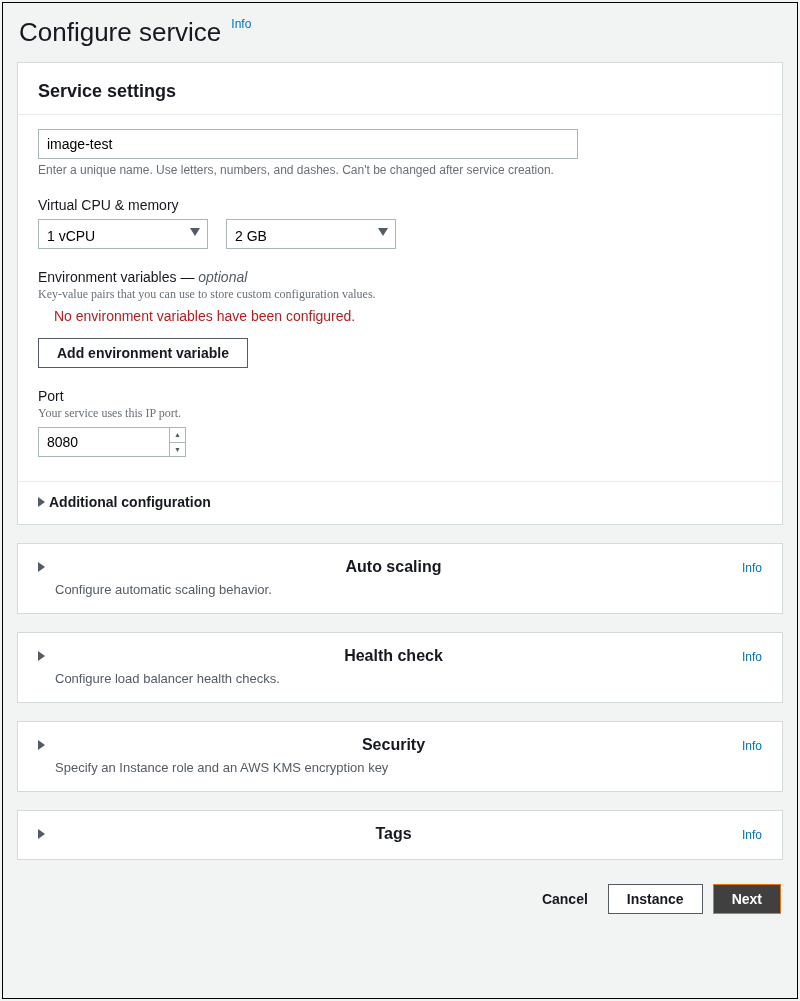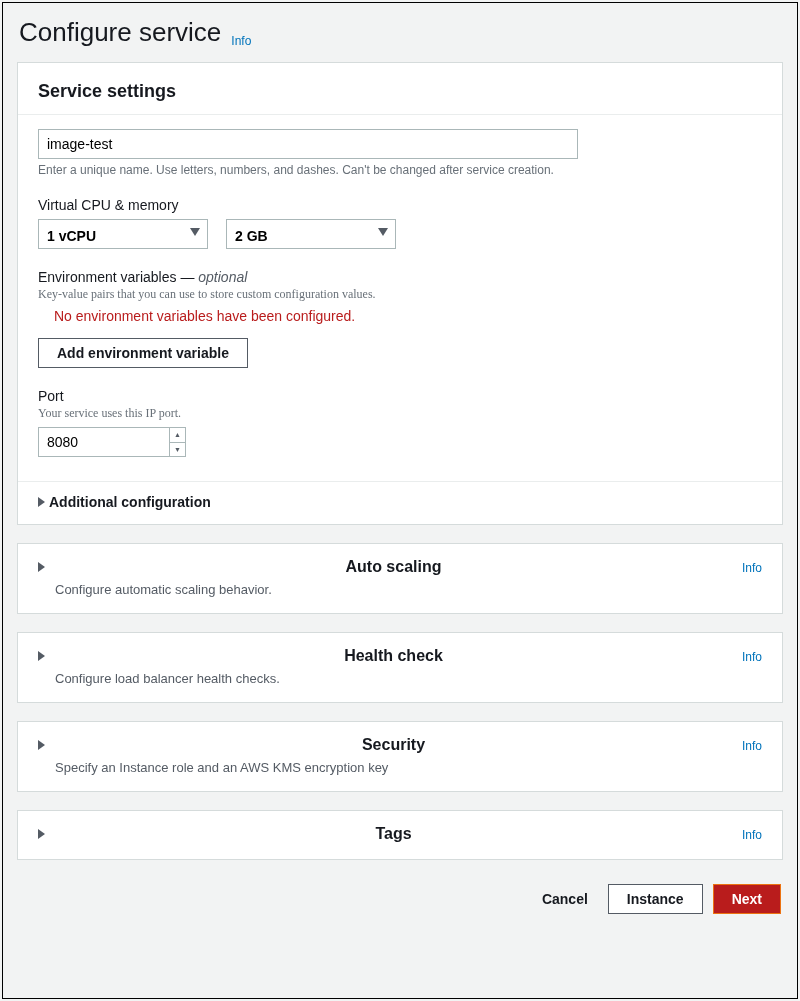--- a/index.html
+++ b/index.html
@@ -13,21 +13,21 @@
   }
   .frame {
     border: 1px solid #000;
     background: #f2f3f3;
     padding: 10px 14px 14px 14px;
     min-height: 997px;
     position: relative;
   }
   .page-title-row {
     display: flex;
-    align-items: flex-end;
+    align-items: flex-start;
     gap: 10px;
     margin: 4px 0 14px 2px;
   }
   .page-title {
     font-size: 26px;
     font-weight: 400;
     color: #16191f;
   }
   .info-link {
     font-size: 12px;
@@ -79,21 +79,20 @@
   }
   .select-box {
     width: 100%;
     height: 30px;
     border: 1px solid #aab7b8;
     background: #fff;
     padding: 4px 26px 0 8px;
     font-size: 14px;
     text-align: left;
     cursor: pointer;
-    font-weight: bold;
   }
   .select-caret {
     position: absolute;
     right: 8px;
     top: 9px;
     width: 0; height: 0;
     border-left: 5px solid transparent;
     border-right: 5px solid transparent;
     border-top: 8px solid #545b64;
     pointer-events: none;
@@ -117,21 +116,21 @@
   .btn {
     border: 1px solid #545b64;
     background: #fff;
     color: #16191f;
     font-size: 14px;
     font-weight: 700;
     padding: 6px 18px;
     cursor: pointer;
   }
   .btn-primary {
-    background: #b91c1c;
+    background: #404040;
     border-color: #ec7211;
     color: #fff;
   }
   .num-input-wrap {
     display: inline-flex;
     border: 1px solid #aab7b8;
     height: 30px;
     background: #fff;
   }
   .num-input {

